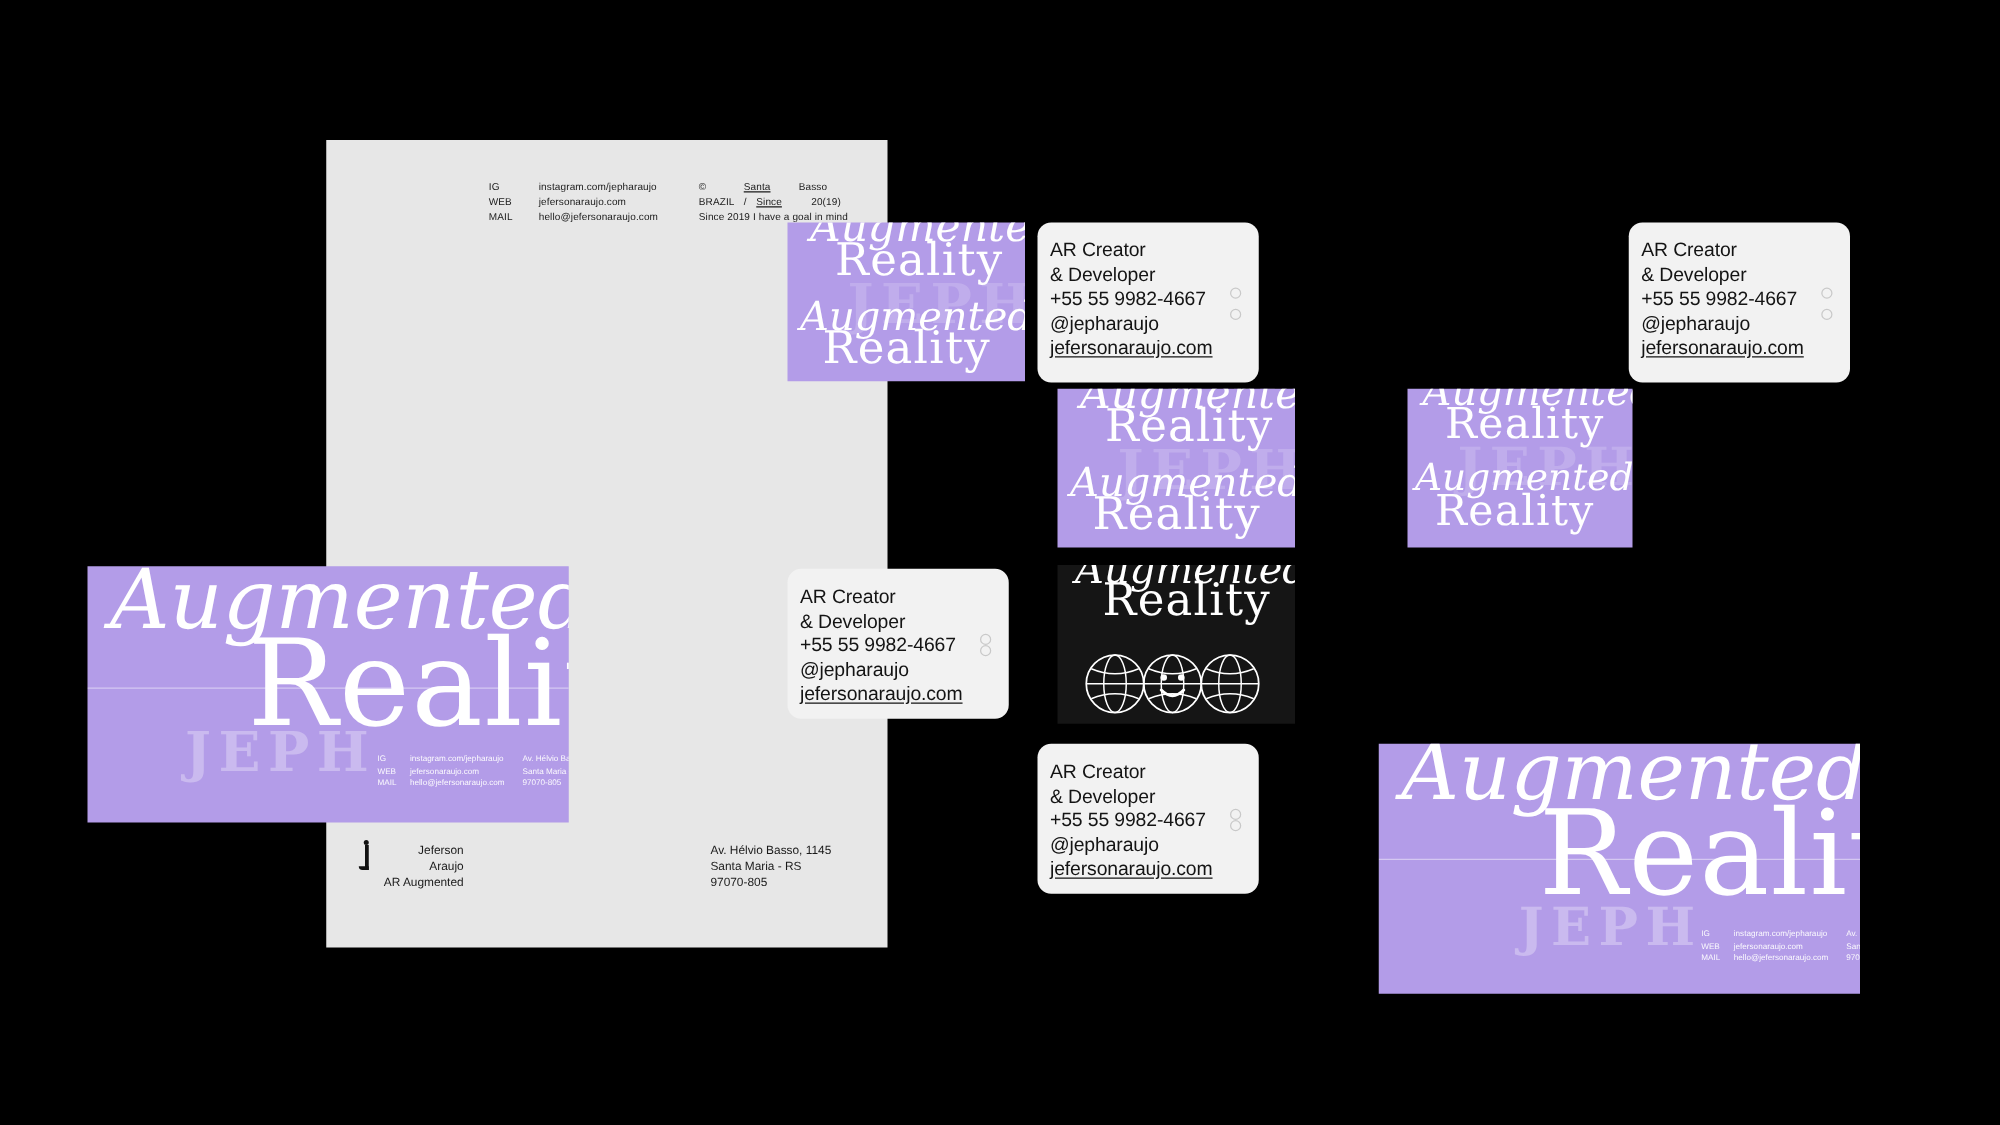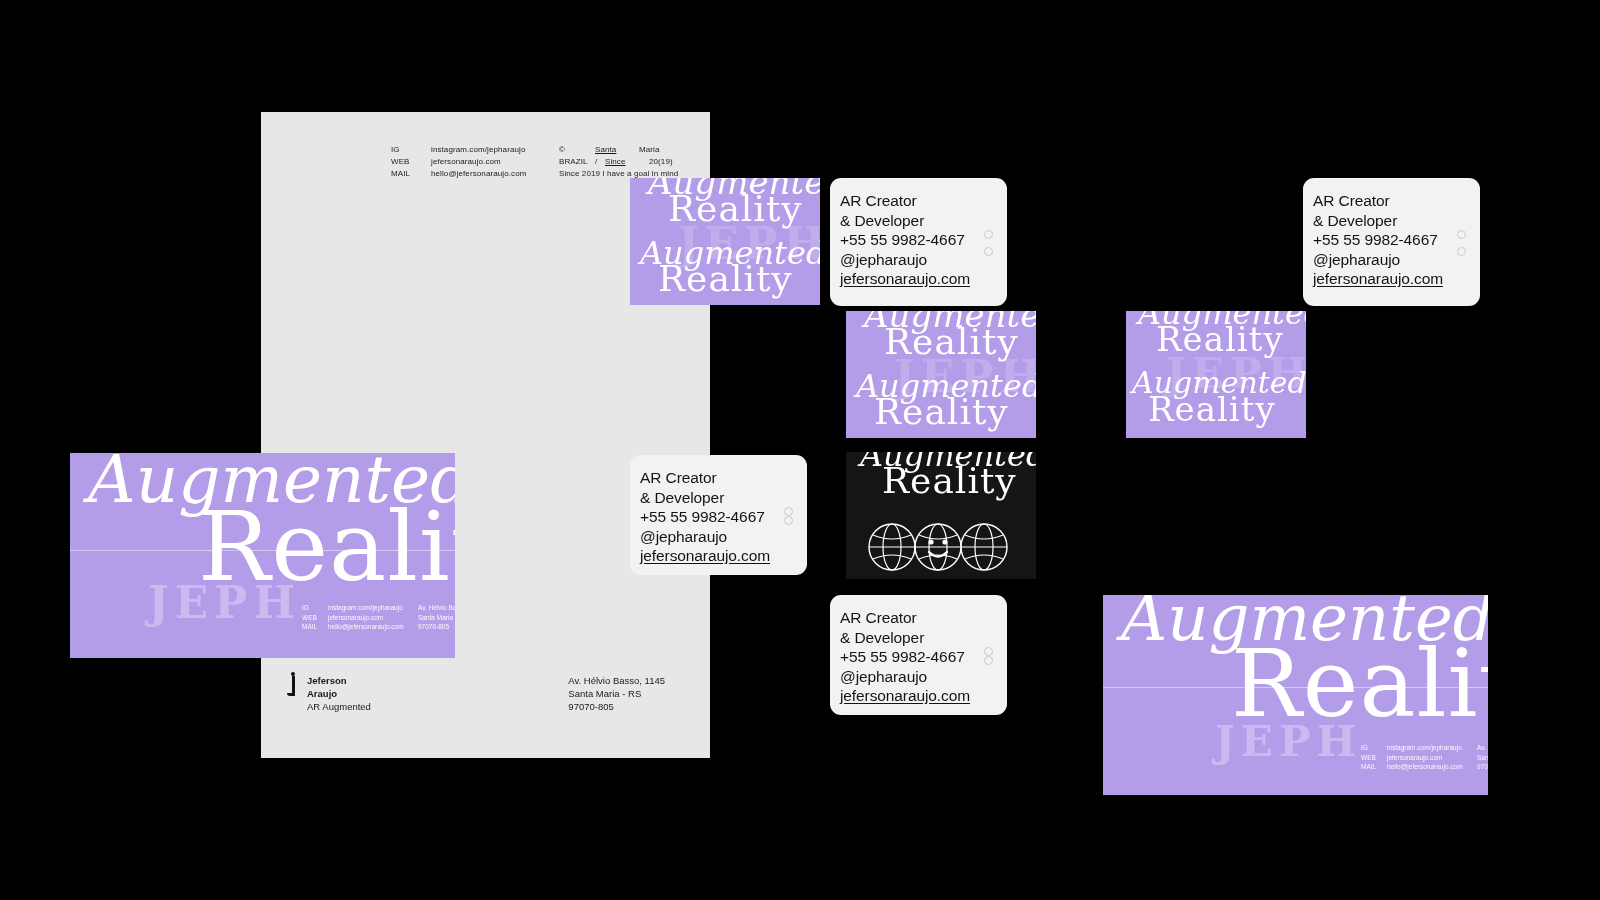--- a/index.html
+++ b/index.html
@@ -77,21 +77,21 @@
     border-bottom-left-radius: 4px;
   }
   .lh-dot {
     position: absolute;
     left: 4px; top: -4px;
     width: 4px; height: 4px;
     background: #111;
     border-radius: 50%;
   }
   .lh-name { font-size: 9.5px; line-height: 13px; }
-  .lh-name .b { font-weight: bold; }
+  .lh-name .b { font-weight: normal; text-align: right; }
   .lh-addr {
     position: absolute;
     right: 45px; bottom: 45px;
     font-size: 9.5px;
     line-height: 13px;
     text-align: left;
   }
 
   
   .lav {
@@ -279,21 +279,21 @@
       </div>
       <div class="lh-col-vals">
         <div>instagram.com/jepharaujo</div>
         <div>jefersonaraujo.com</div>
         <div>hello@jefersonaraujo.com</div>
       </div>
       <div class="lh-col-right">
         <div class="lh-row-right">
           <div class="lh-rr-a">©</div>
           <div class="lh-rr-c">Santa</div>
-          <div class="lh-rr-d">Maria</div>
+          <div class="lh-rr-d">Basso</div>
         </div>
         <div class="lh-row-right">
           <div class="lh-rr-a">BRAZIL</div>
           <div class="lh-rr-b">/</div>
           <div class="lh-rr-c">Since</div>
           <div class="lh-rr-d">20(19)</div>
         </div>
         <div class="lh-since">Since 2019 I have a goal in mind</div>
       </div>
     </div>

